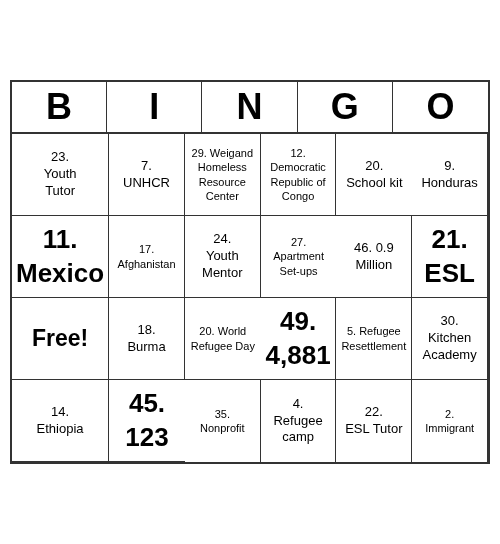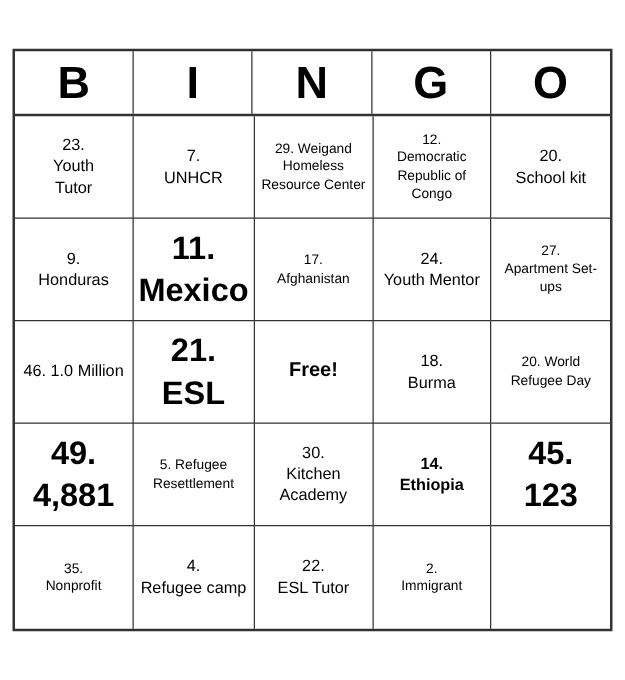--- a/index.html
+++ b/index.html
@@ -27,21 +27,21 @@
       font-size: 36px;
       font-weight: bold;
       padding: 4px 0;
       border-right: 1px solid #333;
     }
     .bingo-letter:last-child {
       border-right: none;
     }
     .bingo-grid {
       display: grid;
-      grid-template-columns: repeat(5, 1fr);
+      grid-template-columns: repeat(6, 1fr);
     }
     .bingo-cell {
       border-right: 1px solid #333;
       border-bottom: 1px solid #333;
       min-height: 82px;
       display: flex;
       align-items: center;
       justify-content: center;
       text-align: center;
       padding: 4px;
@@ -52,21 +52,21 @@
       border-right: none;
     }
     .bingo-cell:nth-child(n+21) {
       border-bottom: none;
     }
     .bingo-cell.large-text {
       font-size: 26px;
       font-weight: bold;
     }
     .bingo-cell.free {
-      font-size: 16px;
+      font-size: 23px;
       font-weight: bold;
     }
     .bingo-cell.small-text {
       font-size: 11px;
     }
   </style>
 </head>
 <body>
 
 <div class="bingo-card">
@@ -91,33 +91,33 @@
       <div class="bingo-cell" style="white-space: pre-line;">9.
 Honduras</div>
       <div class="bingo-cell large-text" style="white-space: pre-line;">11.
 Mexico</div>
       <div class="bingo-cell small-text" style="white-space: pre-line;">17.
 Afghanistan</div>
       <div class="bingo-cell" style="white-space: pre-line;">24.
 Youth Mentor</div>
       <div class="bingo-cell small-text" style="white-space: pre-line;">27.
 Apartment Set-ups</div>
-      <div class="bingo-cell" style="white-space: pre-line;">46. 1.0 Million</div>
+      <div class="bingo-cell" style="white-space: pre-line;">46. 0.9 Million</div>
       <div class="bingo-cell large-text" style="white-space: pre-line;">21.
 ESL</div>
       <div class="bingo-cell free" style="white-space: pre-line;">Free!</div>
       <div class="bingo-cell" style="white-space: pre-line;">18.
 Burma</div>
       <div class="bingo-cell small-text" style="white-space: pre-line;">20. World Refugee Day</div>
       <div class="bingo-cell large-text" style="white-space: pre-line;">49.
 4,881</div>
       <div class="bingo-cell small-text" style="white-space: pre-line; text-align: center;">5. Refugee Resettlement</div>
       <div class="bingo-cell" style="white-space: pre-line;">30.
 Kitchen Academy</div>
-      <div class="bingo-cell" style="white-space: pre-line; font-weight: bold;">14.
+      <div class="bingo-cell" style="white-space: pre-line;">14.
 Ethiopia</div>
       <div class="bingo-cell large-text" style="white-space: pre-line;">45.
 123</div>
       <div class="bingo-cell small-text" style="white-space: pre-line; text-align: center;">35.
 Nonprofit</div>
       <div class="bingo-cell" style="white-space: pre-line;">4.
 Refugee camp</div>
       <div class="bingo-cell" style="white-space: pre-line;">22.
 ESL Tutor</div>
       <div class="bingo-cell small-text" style="white-space: pre-line;">2.

